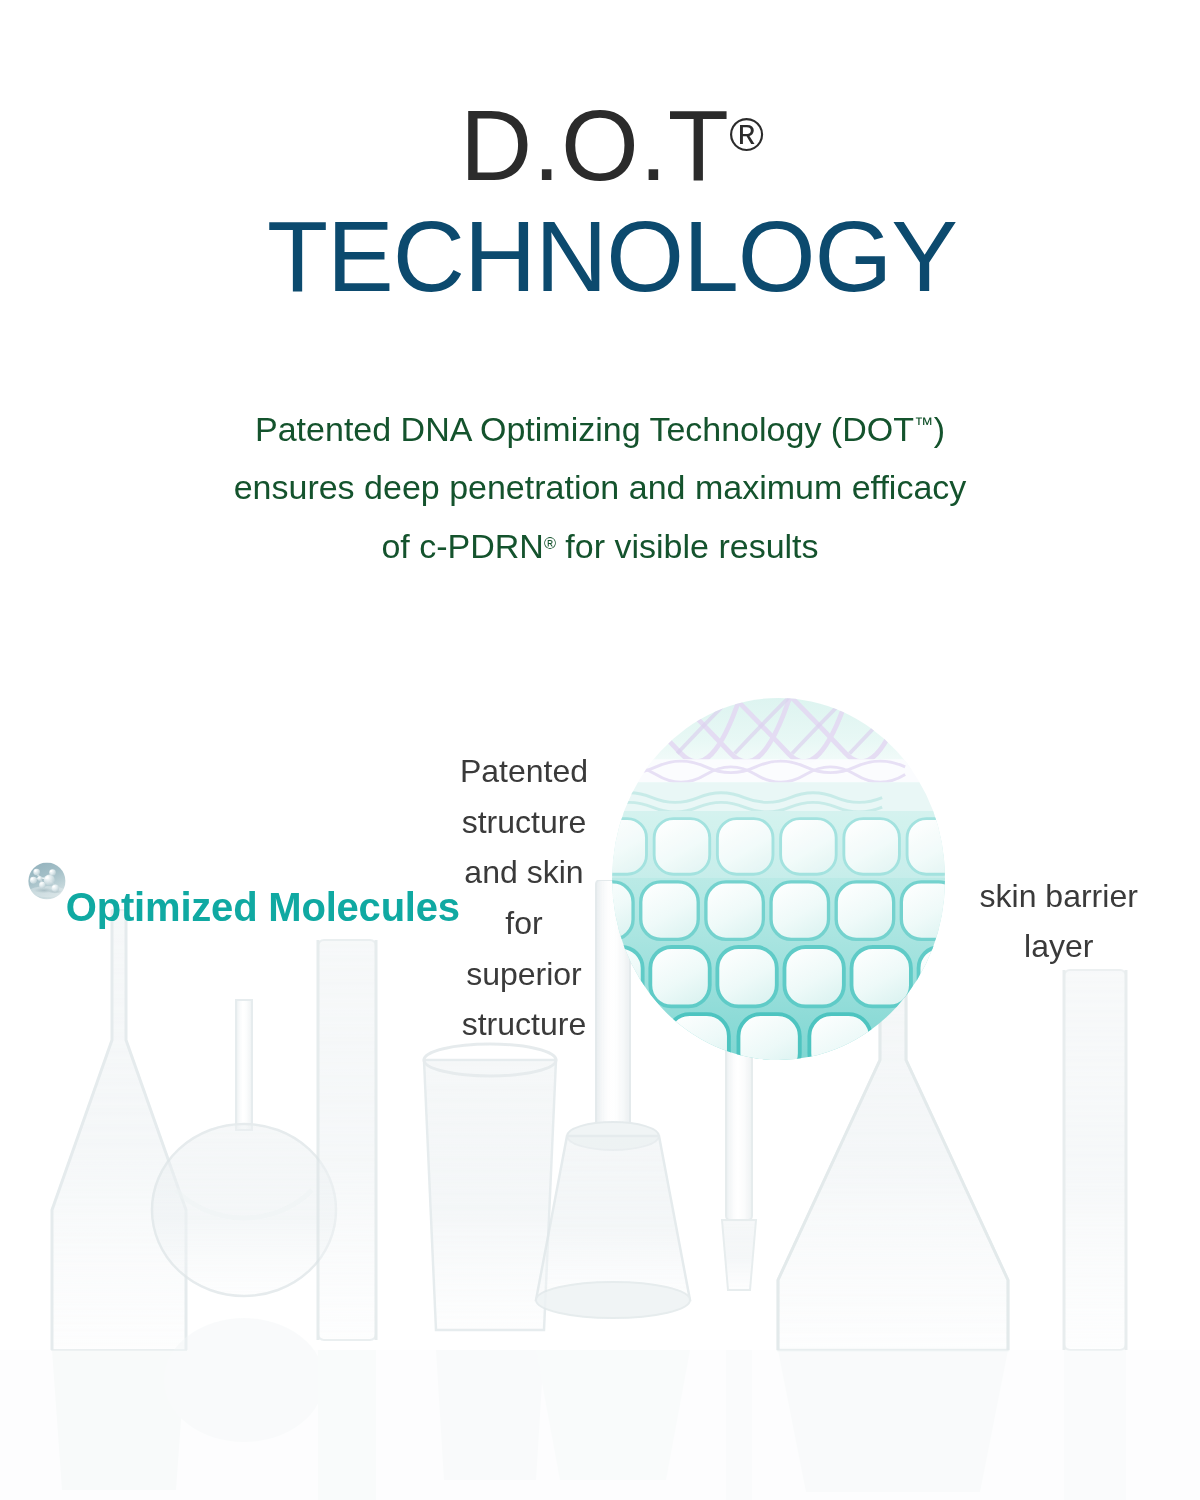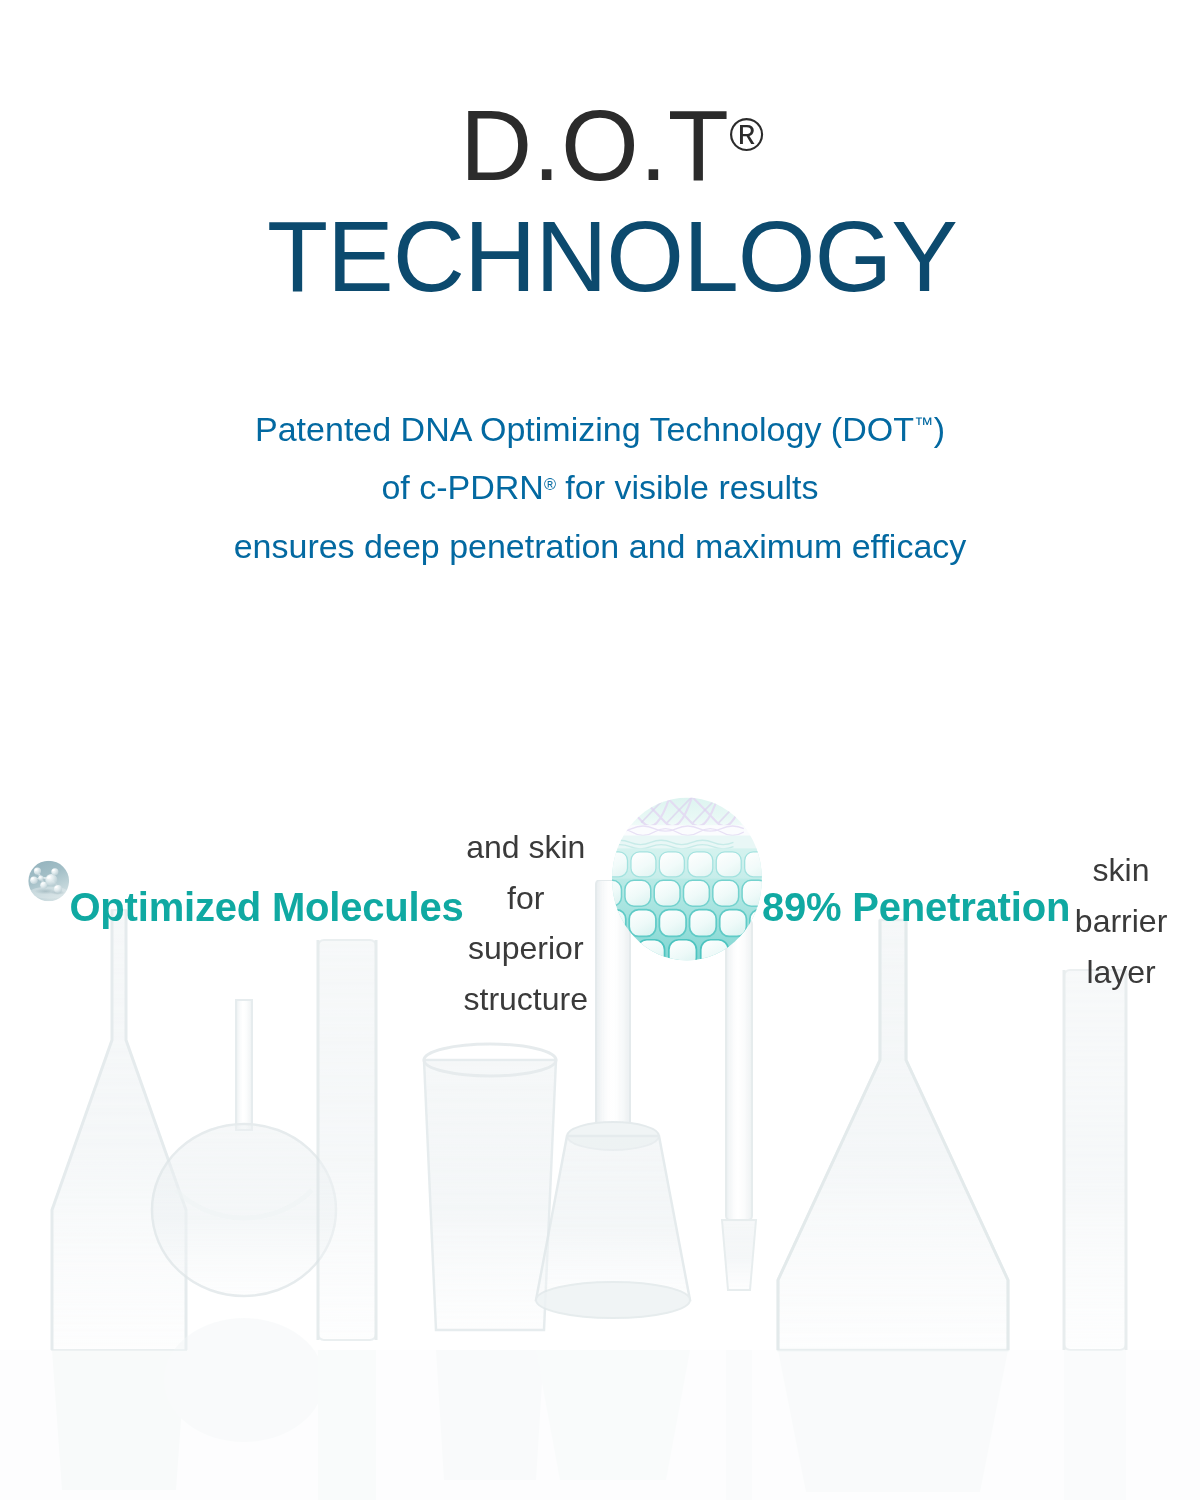--- a/index.html
+++ b/index.html
@@ -68,21 +68,21 @@
   
   .subtitle {
     position: absolute;
     left: 100px;
     top: 400px;
     width: 1000px;
     z-index: 3;
     text-align: center;
     font-size: 34px;
     line-height: 1.72;
-    color: #0369a1;
+    color: #14532d;
     font-family: "Liberation Sans", sans-serif;
     font-weight: 400;
   }
   .subtitle .tm {
     font-size: 0.58em;
     vertical-align: 0.52em;
   }
   .subtitle .reg-sm {
     font-size: 0.48em;
     vertical-align: 0.56em;
@@ -226,22 +226,22 @@
     </svg>
   </div>
 
   <div class="heading-block">
     <h1 class="title-line-1"><span>D.O.T</span><span class="reg">®</span></h1>
     <h1 class="title-line-2">TECHNOLOGY</h1>
   </div>
 
   <div class="subtitle">
     <div><span>Patented DNA Optimizing Technology (DOT</span><span class="tm">™</span><span>)</span></div>
+    <div>ensures deep penetration and maximum efficacy</div>
     <div><span>of c-PDRN</span><span class="reg-sm">®</span><span> for visible results</span></div>
-    <div>ensures deep penetration and maximum efficacy</div>
   </div>
 
   <div class="features">
 
     <div class="feature left">
       <div class="circle-wrap">
         <svg viewBox="0 0 390 382" aria-hidden="true">
           <defs>
             <linearGradient id="molBg" x1="0.15" y1="0" x2="0.6" y2="1">
               <stop offset="0%" stop-color="#93b2bd"></stop>
@@ -307,21 +307,21 @@
 
             <circle cx="282" cy="266" r="38" fill="url(#sphB)"></circle>
             <ellipse cx="266" cy="248" rx="14" ry="7" fill="#ffffff" opacity="0.85" transform="rotate(-28 266 248)"></ellipse>
           </g>
         </svg>
       </div>
 
       <h2 class="feature-title">Optimized Molecules</h2>
 
       <p class="feature-desc">
-        <br>
+        <span>Patented structure</span><br>
         <span>and skin for superior</span><br>
         <span>structure</span>
       </p>
     </div>
 
     <div class="feature right">
       <div class="circle-wrap small">
         <svg viewBox="0 0 348 378" aria-hidden="true">
           <defs>
             <linearGradient id="skinTop" x1="0" y1="0" x2="0" y2="1">
@@ -412,21 +412,20 @@
                 <rect x="206" y="330" width="64" height="64" rx="23" fill="url(#cellG)" stroke="#4dc4c0" stroke-width="4"></rect>
                 <rect x="280" y="330" width="64" height="64" rx="23" fill="url(#cellG)" stroke="#4dc4c0" stroke-width="4"></rect>
               </g>
             </g>
 
             <rect x="0" y="118" width="348" height="70" fill="#ffffff" opacity="0.18"></rect>
           </g>
         </svg>
       </div>
 
-      <h2 class="feature-title">89% Penetration</h2>
 
       <p class="feature-desc">
         <br>
         <span>skin barrier layer</span>
       </p>
     </div>
 
   </div>
 </div>
 

